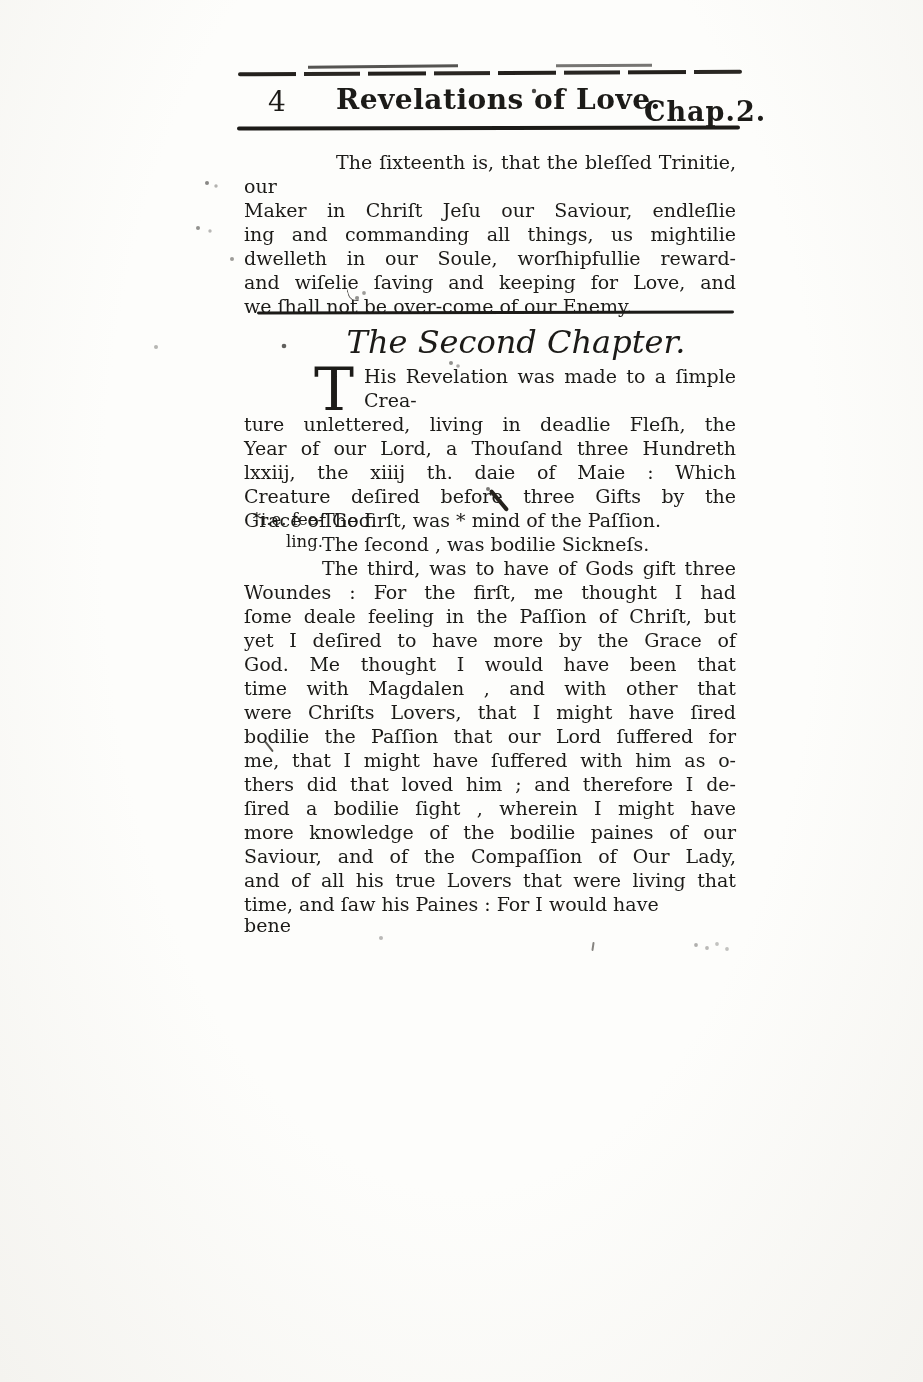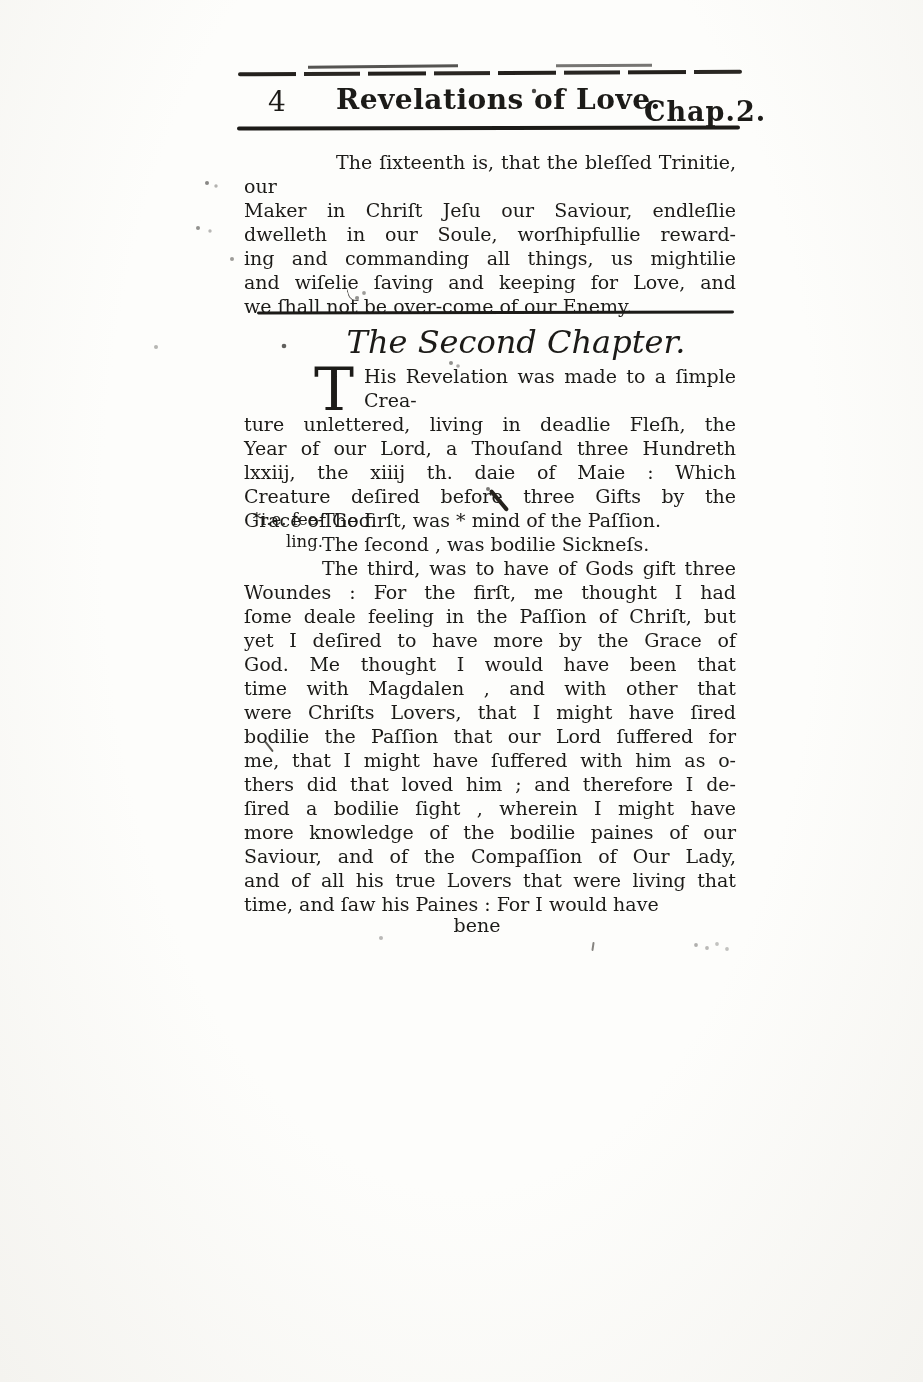--- a/index.html
+++ b/index.html
@@ -60,21 +60,21 @@
 
   .dropcap {
     float:left; height:45px; line-height:50px;
     font-size:60px; margin:0 10px 0 70px;
   }
 
   .note { position:absolute; left:231px; top:509px; width:92px; font-size:16.5px; line-height:21.5px; }
   .note .line { text-align:right; text-align-last:auto; }
   .note .line:nth-child(2) { text-indent:9px; }
 
-  .catchword-row { position:absolute; left:244px; top:914px; width:466px; text-align:center; font-size:19px; }
+  .catchword-row { position:absolute; left:244px; top:914px; width:466px; text-align:left; font-size:19px; }
 
   
   .specks {
     position:absolute; left:0; top:0; width:2px; height:2px; border-radius:50%;
     background:transparent; pointer-events:none;
     box-shadow:
       206px 182px 0 1px   rgba(40,38,34,.55),
       215px 185px 0 .7px  rgba(40,38,34,.35),
       197px 227px 0 1px   rgba(40,38,34,.5),
       209px 230px 0 .7px  rgba(40,38,34,.32),
@@ -115,22 +115,22 @@
 
   <div class="hdr hdr-num">4</div>
   <div class="hdr hdr-title">Revelations of Love.</div>
   <div class="hdr hdr-chap">Chap.2.</div>
 
   <div class="rule rule-hdr-bottom"></div>
 
   <div class="para p1 indent-p1">
       <div class="line"><span>The </span><span class="it">ſixteenth</span><span> is, that the bleſſed Trinitie, our</span></div>
       <div class="line"><span>Maker in </span><span class="it">Chriſt Jeſu</span><span> our Saviour, endleſlie</span></div>
+      <div class="line"><span>ing and commanding all things, us mightilie</span></div>
       <div class="line"><span>dwelleth in our Soule, worſhipfullie reward-</span></div>
-      <div class="line"><span>ing and commanding all things, us mightilie</span></div>
       <div class="line"><span>and wiſelie ſaving and keeping for Love, and</span></div>
       <div class="line last"><span>we ſhall not be over-come of our Enemy.</span></div>
     </div>
 
   <div class="rule rule-chapter"></div>
   <div class="chap-heading">The Second Chapter.</div>
 
   <div class="para p2">
     <span class="dropcap">T</span>
     <div>

